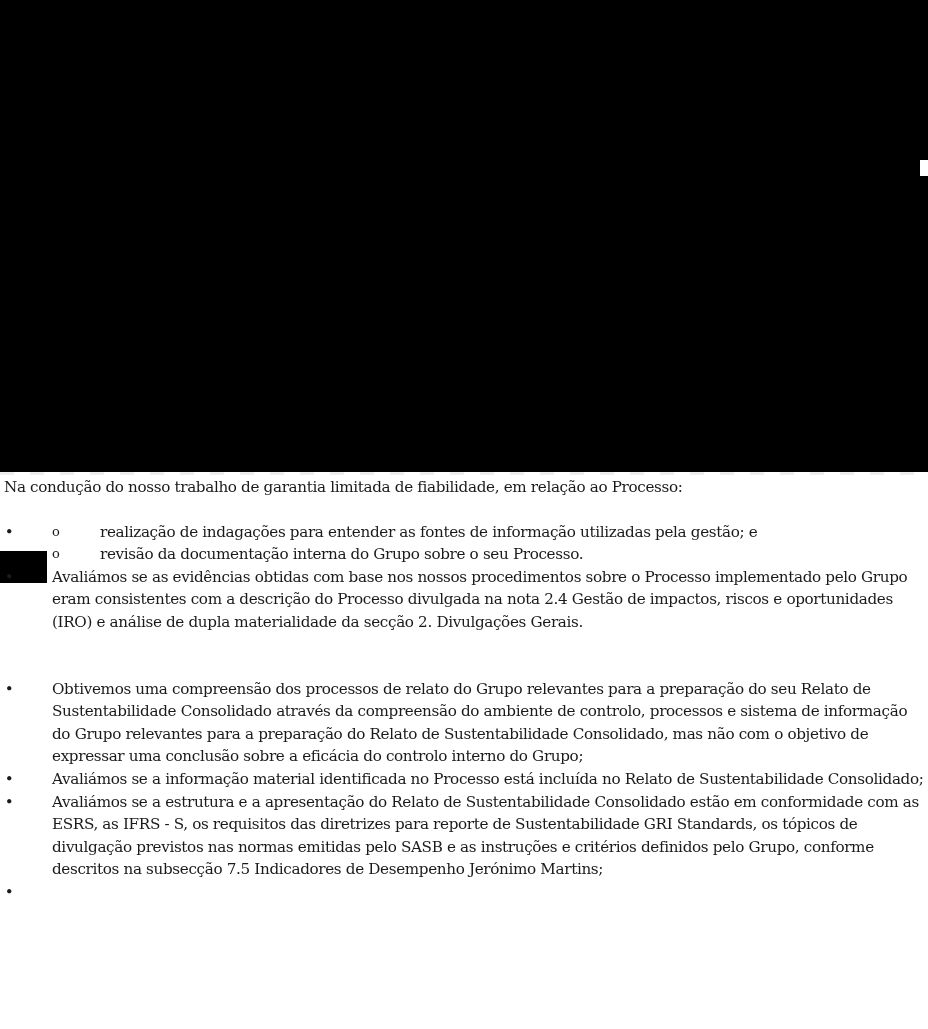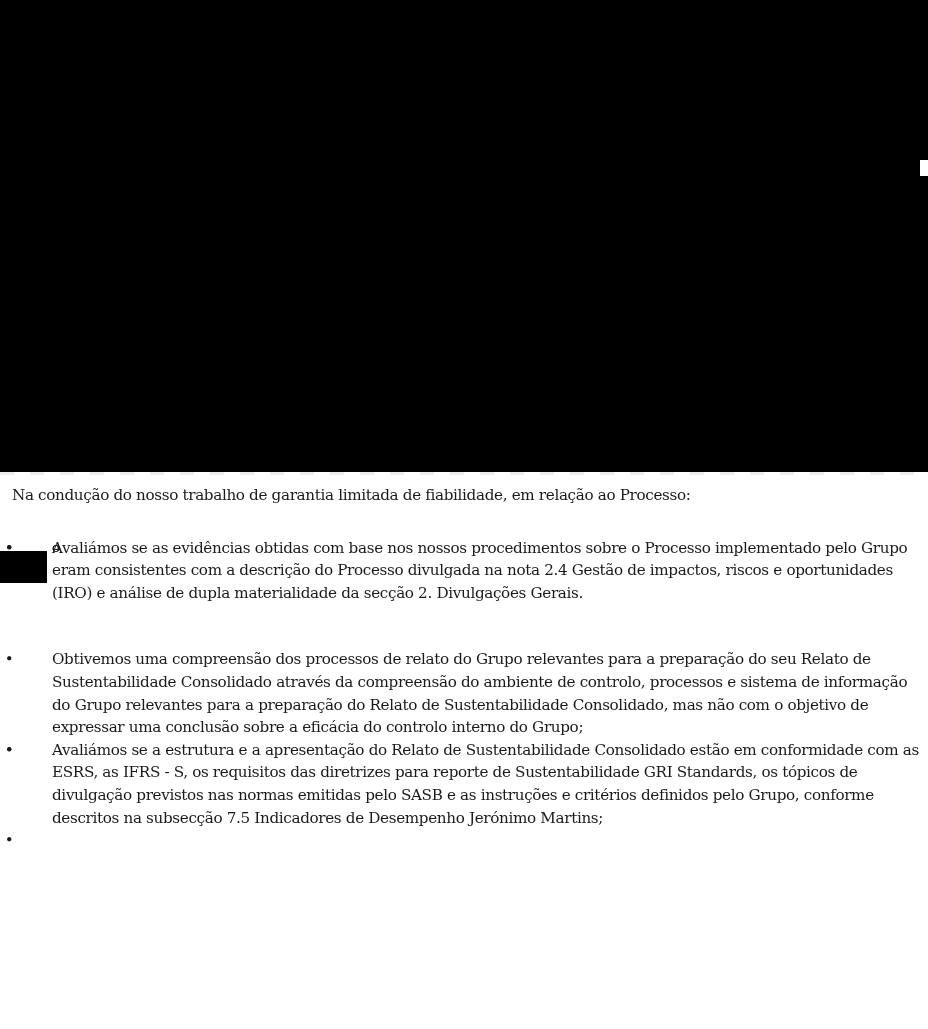--- a/index.html
+++ b/index.html
@@ -42,21 +42,21 @@
       background: repeating-linear-gradient(90deg, #e6e6e6 0 14px, #ffffff 14px 30px);
       opacity: 0.7;
     }
     .content {
       position: absolute;
       left: 4px; top: 476px;
       width: 920px;
       letter-spacing: -0.35px;
     }
     p.para {
-      margin: 8px;
+      margin: 0;
     }
     .gap-sm { height: 22px; }
     .gap-md { height: 22px; }
     ul.bullets {
       list-style: none;
       margin: 0;
       padding: 0;
     }
     ul.bullets > li {
       position: relative;
@@ -96,42 +96,45 @@
 
   <p class="para">Na condução do nosso trabalho de garantia limitada de fiabilidade, em relação ao Processo:</p>
   <div class="gap-sm"></div>
 
   <ul class="bullets">
     <li>
       <span class="bullet">•</span>
       <ul class="sub">
         <li>
           <span class="sub-bullet">o</span>
+          <span>realização de indagações para entender as fontes de informação utilizadas pela gestão; e</span>
         </li>
         <li>
           <span class="sub-bullet">o</span>
+          <span>revisão da documentação interna do Grupo sobre o seu Processo.</span>
         </li>
       </ul>
     </li>
     <li>
       <span class="bullet">•</span>
       <span>Avaliámos se as evidências obtidas com base nos nossos procedimentos sobre o Processo implementado pelo Grupo eram consistentes com a descrição do Processo divulgada na nota 2.4 Gestão de impactos, riscos e oportunidades (IRO) e análise de dupla materialidade da secção 2. Divulgações Gerais.</span>
     </li>
   </ul>
 
   <div class="gap-md"></div>
   <div class="gap-sm"></div>
 
   <ul class="bullets">
     <li>
       <span class="bullet">•</span>
       <span>Obtivemos uma compreensão dos processos de relato do Grupo relevantes para a preparação do seu Relato de Sustentabilidade Consolidado através da compreensão do ambiente de controlo, processos e sistema de informação do Grupo relevantes para a preparação do Relato de Sustentabilidade Consolidado, mas não com o objetivo de expressar uma conclusão sobre a eficácia do controlo interno do Grupo;</span>
     </li>
     <li>
       <span class="bullet">•</span>
+      <span>Avaliámos se a informação material identificada no Processo está incluída no Relato de Sustentabilidade Consolidado;</span>
     </li>
     <li>
       <span class="bullet">•</span>
       <span>Avaliámos se a estrutura e a apresentação do Relato de Sustentabilidade Consolidado estão em conformidade com as ESRS, as IFRS - S, os requisitos das diretrizes para reporte de Sustentabilidade GRI Standards, os tópicos de divulgação previstos nas normas emitidas pelo SASB e as instruções e critérios definidos pelo Grupo, conforme descritos na subsecção 7.5 Indicadores de Desempenho Jerónimo Martins;</span>
     </li>
     <li>
       <span class="bullet">•</span>
     </li>
   </ul>
 

